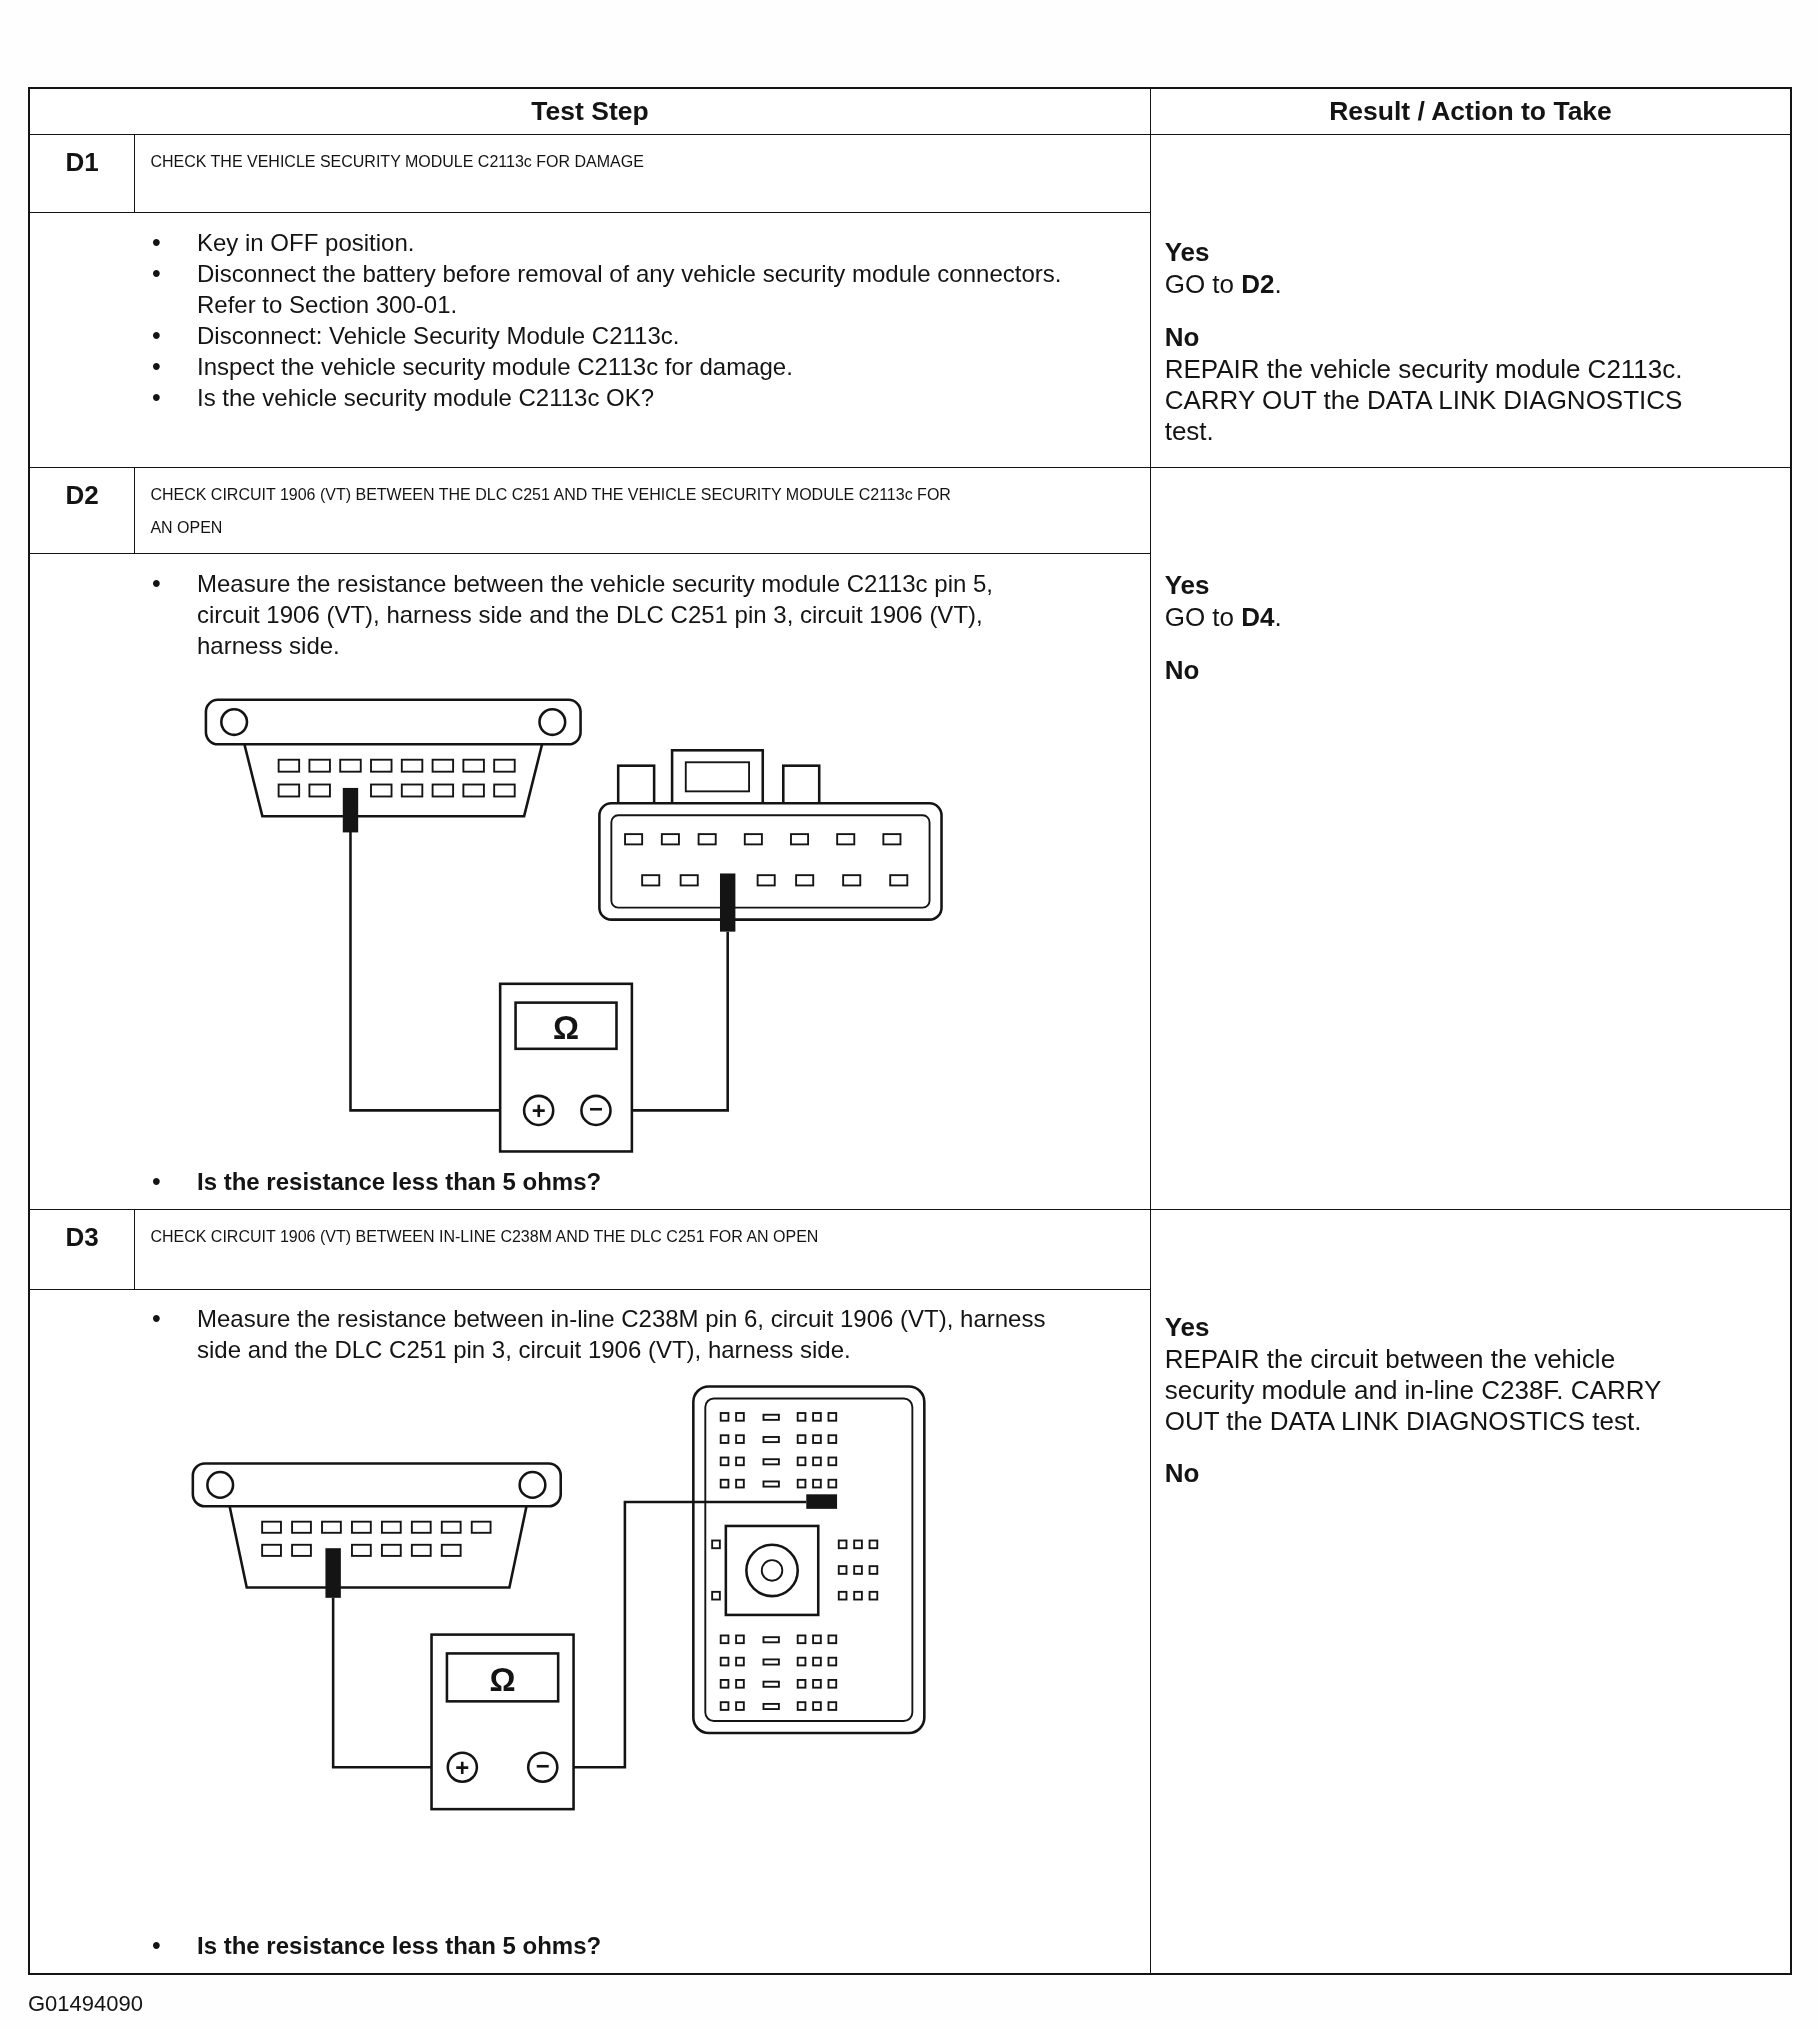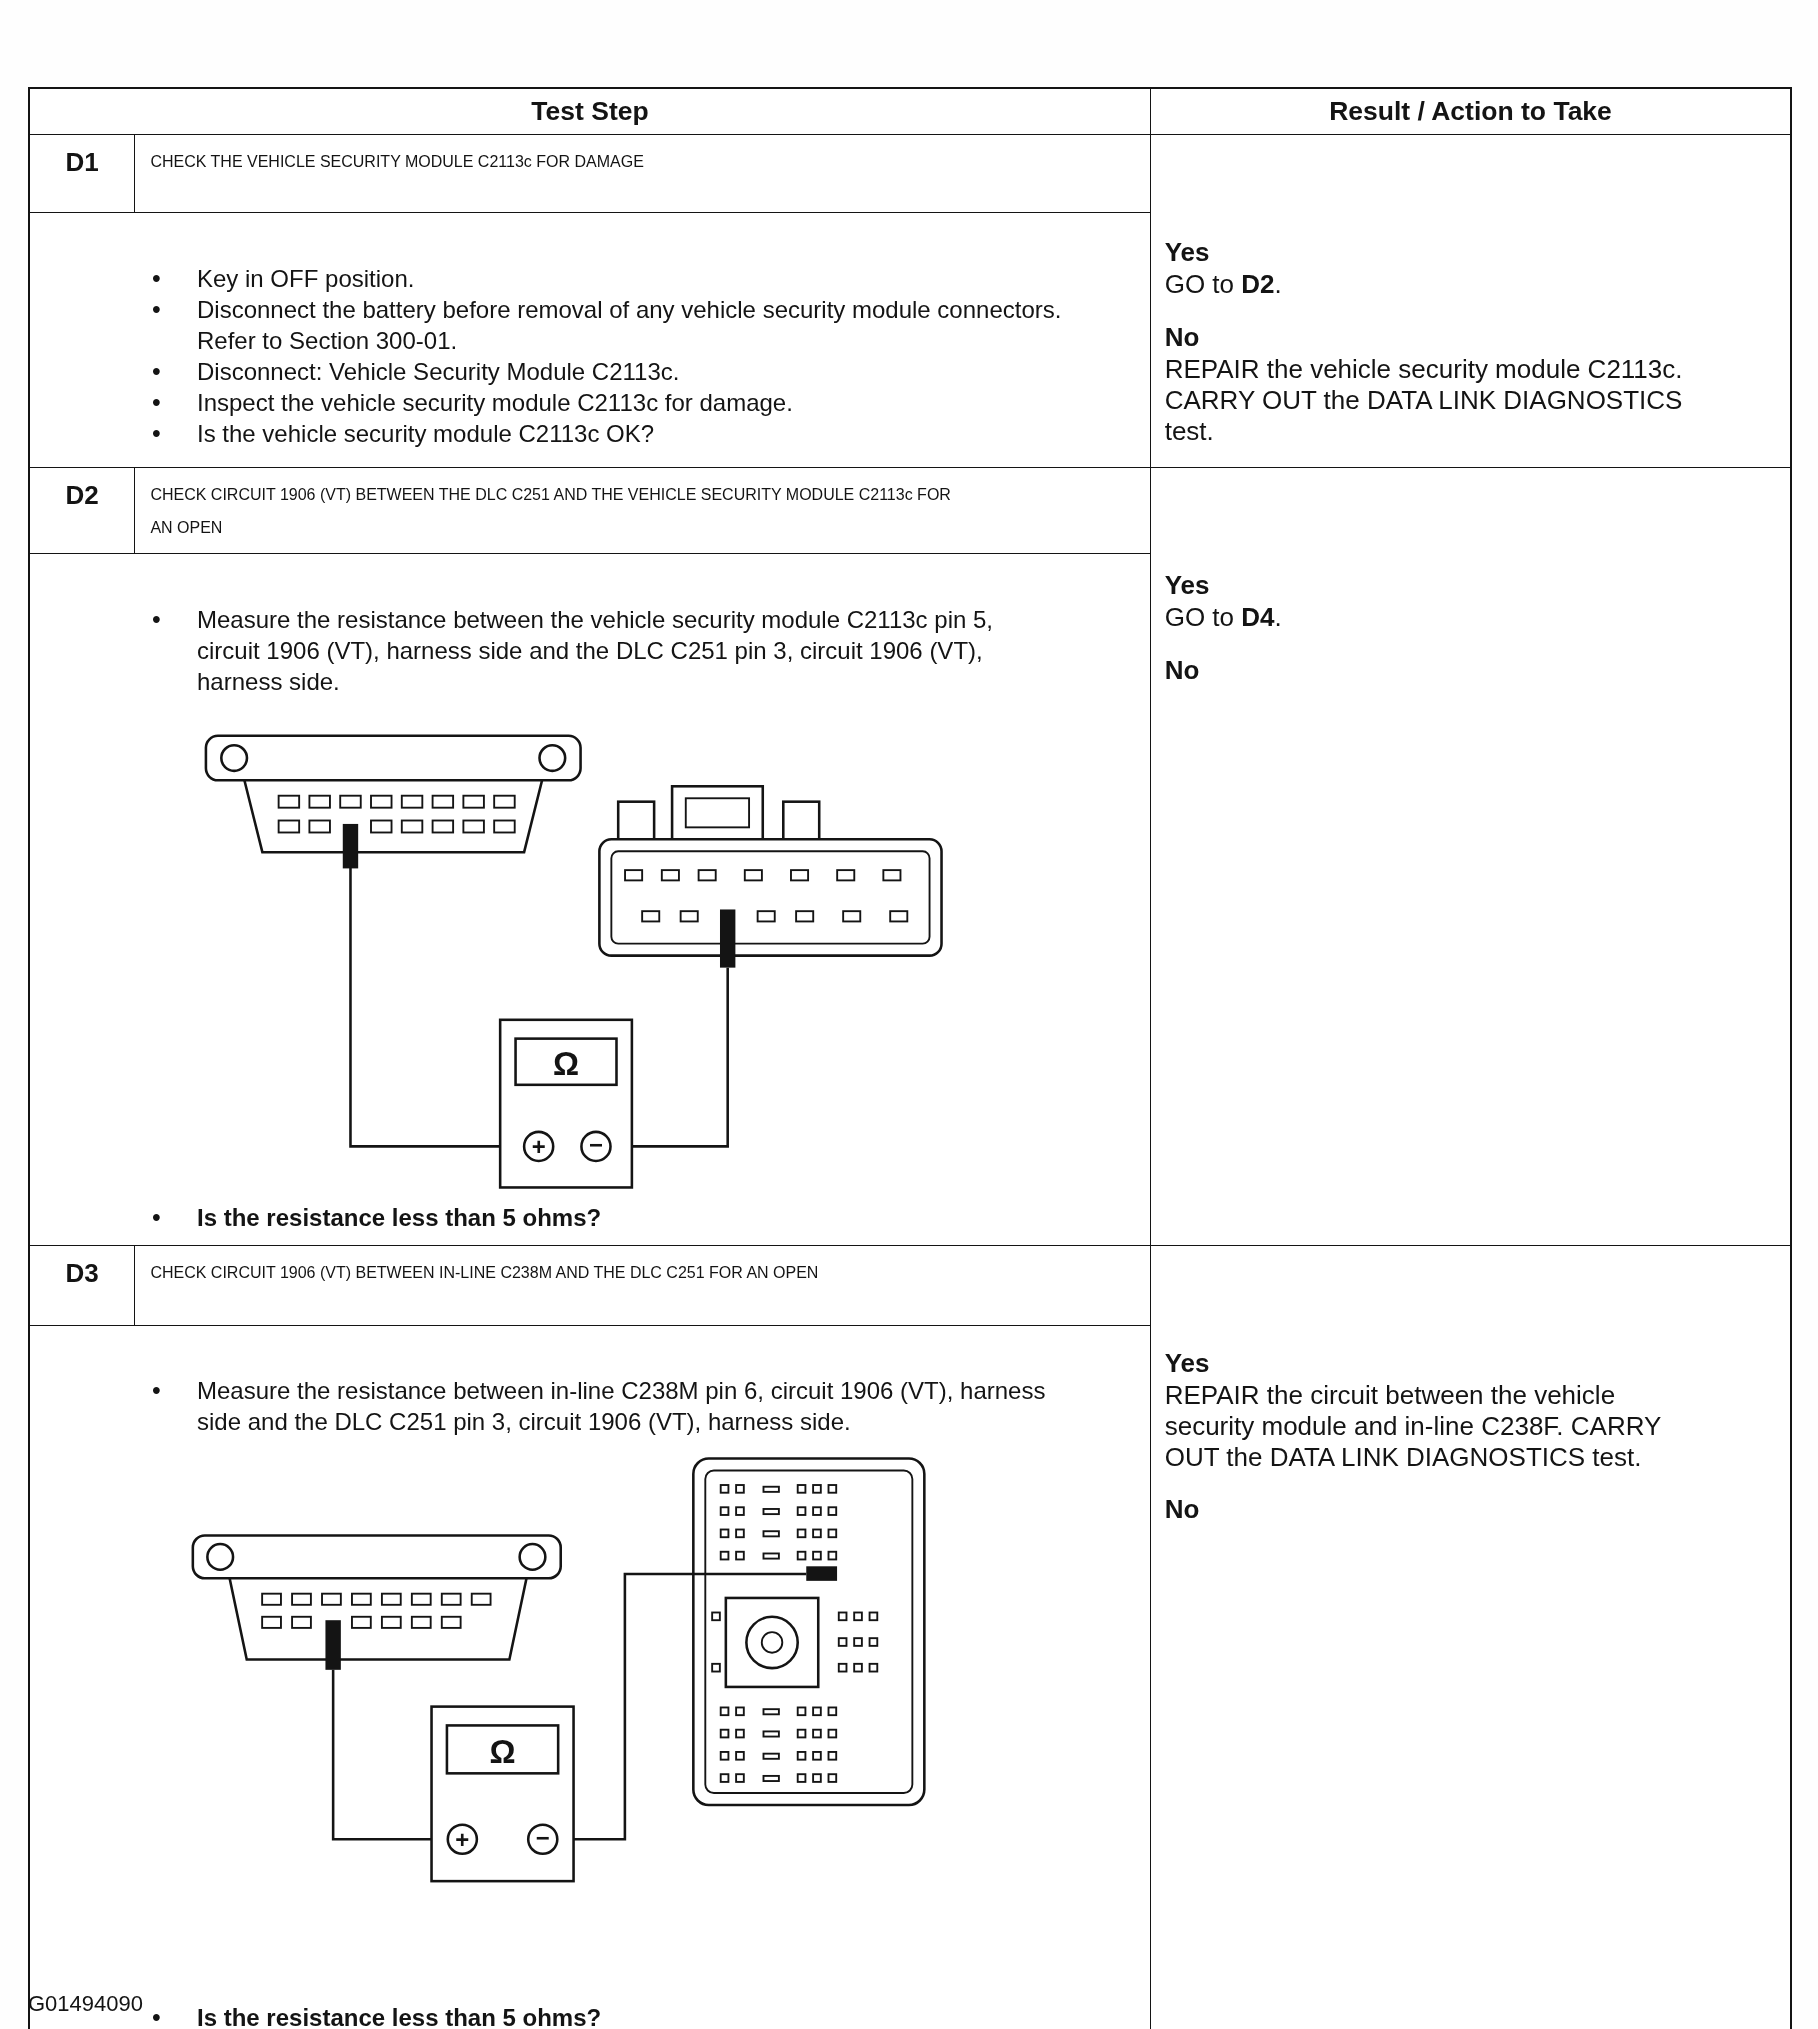--- a/index.html
+++ b/index.html
@@ -11,21 +11,21 @@
 
   .ptable { position:absolute; left:28px; top:39px; width:1760px; border:2.6px solid #141414; background:#fff;margin-top:48px; }
 
   .hdr-row { display:flex; border-bottom:1.7px solid #141414; height:45px; }
   .hdr-left { width:1120px; border-right:1.7px solid #141414; display:flex; align-items:center; justify-content:center; }
   .hdr-right { flex:1; display:flex; align-items:center; justify-content:center; }
   .hdr-label { font-size:26.5px; font-weight:bold; }
 
   .step { display:flex; }
   .step + .step { border-top:1.7px solid #141414; }
-  .step-left { width:1120px; border-right:1.7px solid #141414; display:flex; flex-direction:column;gap:36px; }
+  .step-left { width:1120px; border-right:1.7px solid #141414; display:flex; flex-direction:column; }
   .step-title-row { display:flex; border-bottom:1.7px solid #141414; }
   .id-cell { width:104px; border-right:1.7px solid #141414; text-align:center; padding-top:12px;
              font-weight:bold; font-size:26px; flex:none; }
   .title-cell { flex:1; padding:10.3px 17px 8.6px 15.4px; font-weight:normal; font-size:16px; line-height:33px; }
   .title-cell .title-text { display:block; max-width:822px; }
   .t90 .step-title-row { min-height:77px; }
   .t92 .step-title-row { min-height:79px; }
 
   .body-cell { flex:1; display:flex; flex-direction:column; padding:13.7px 20.5px 12px 0; }
 

